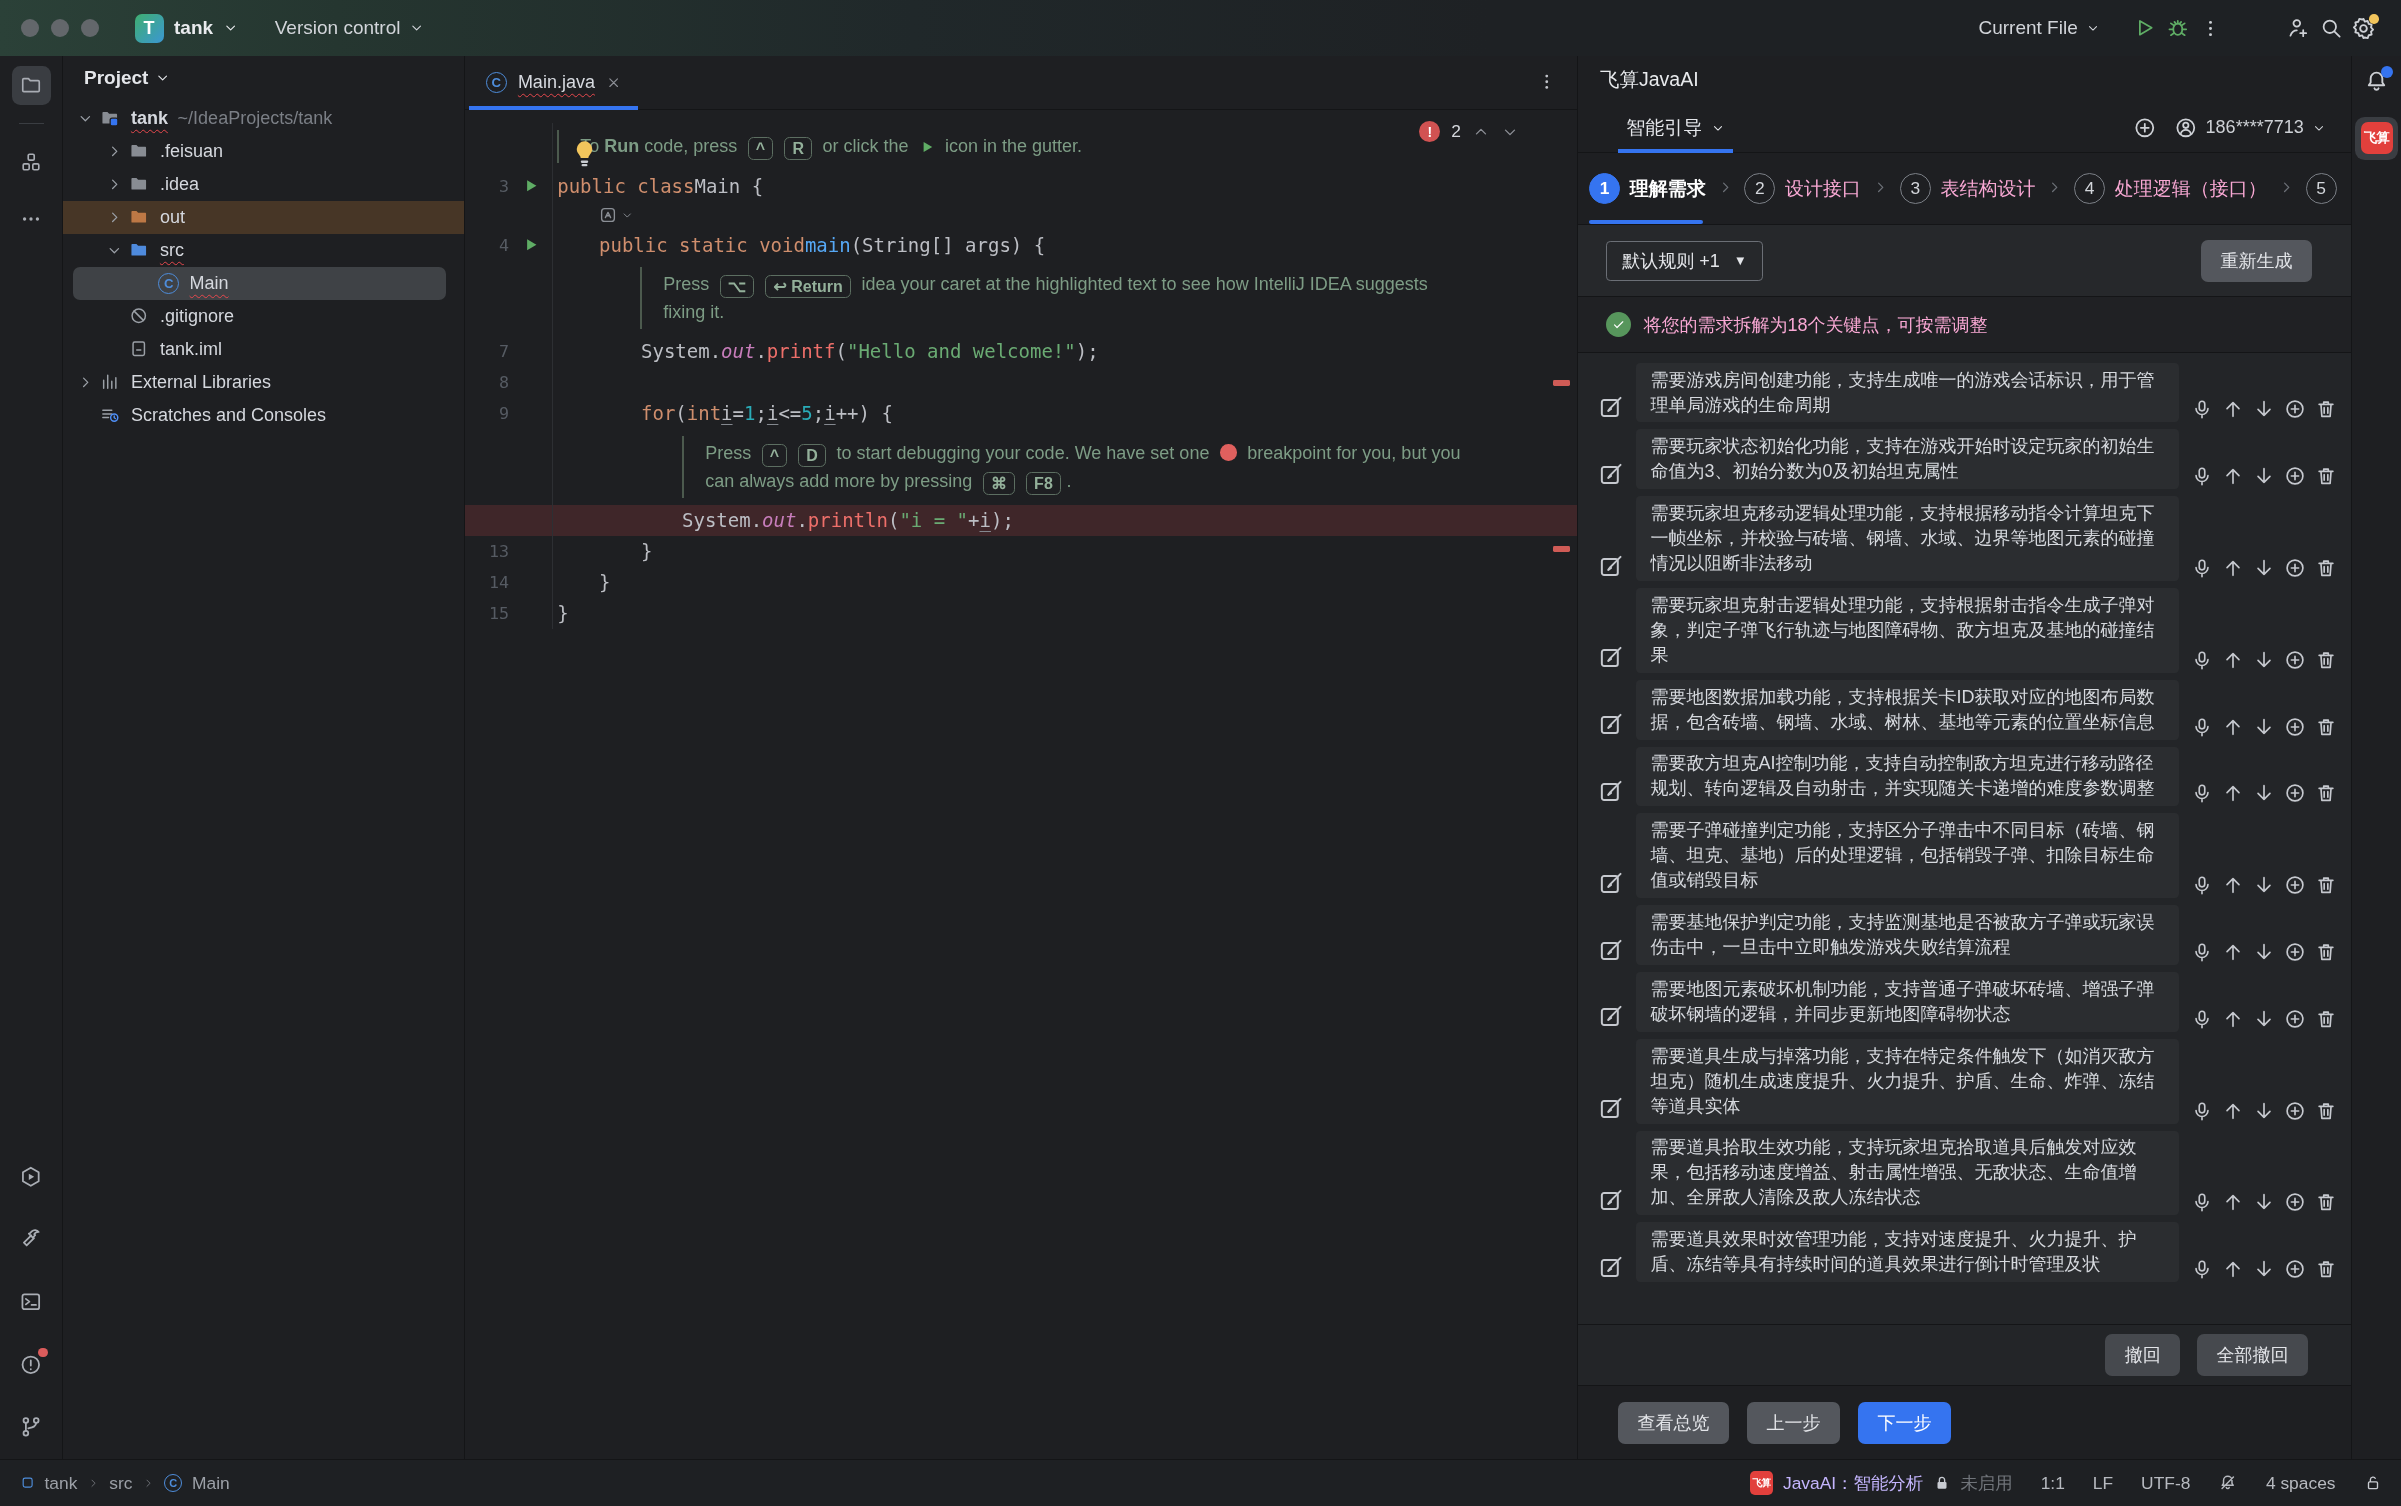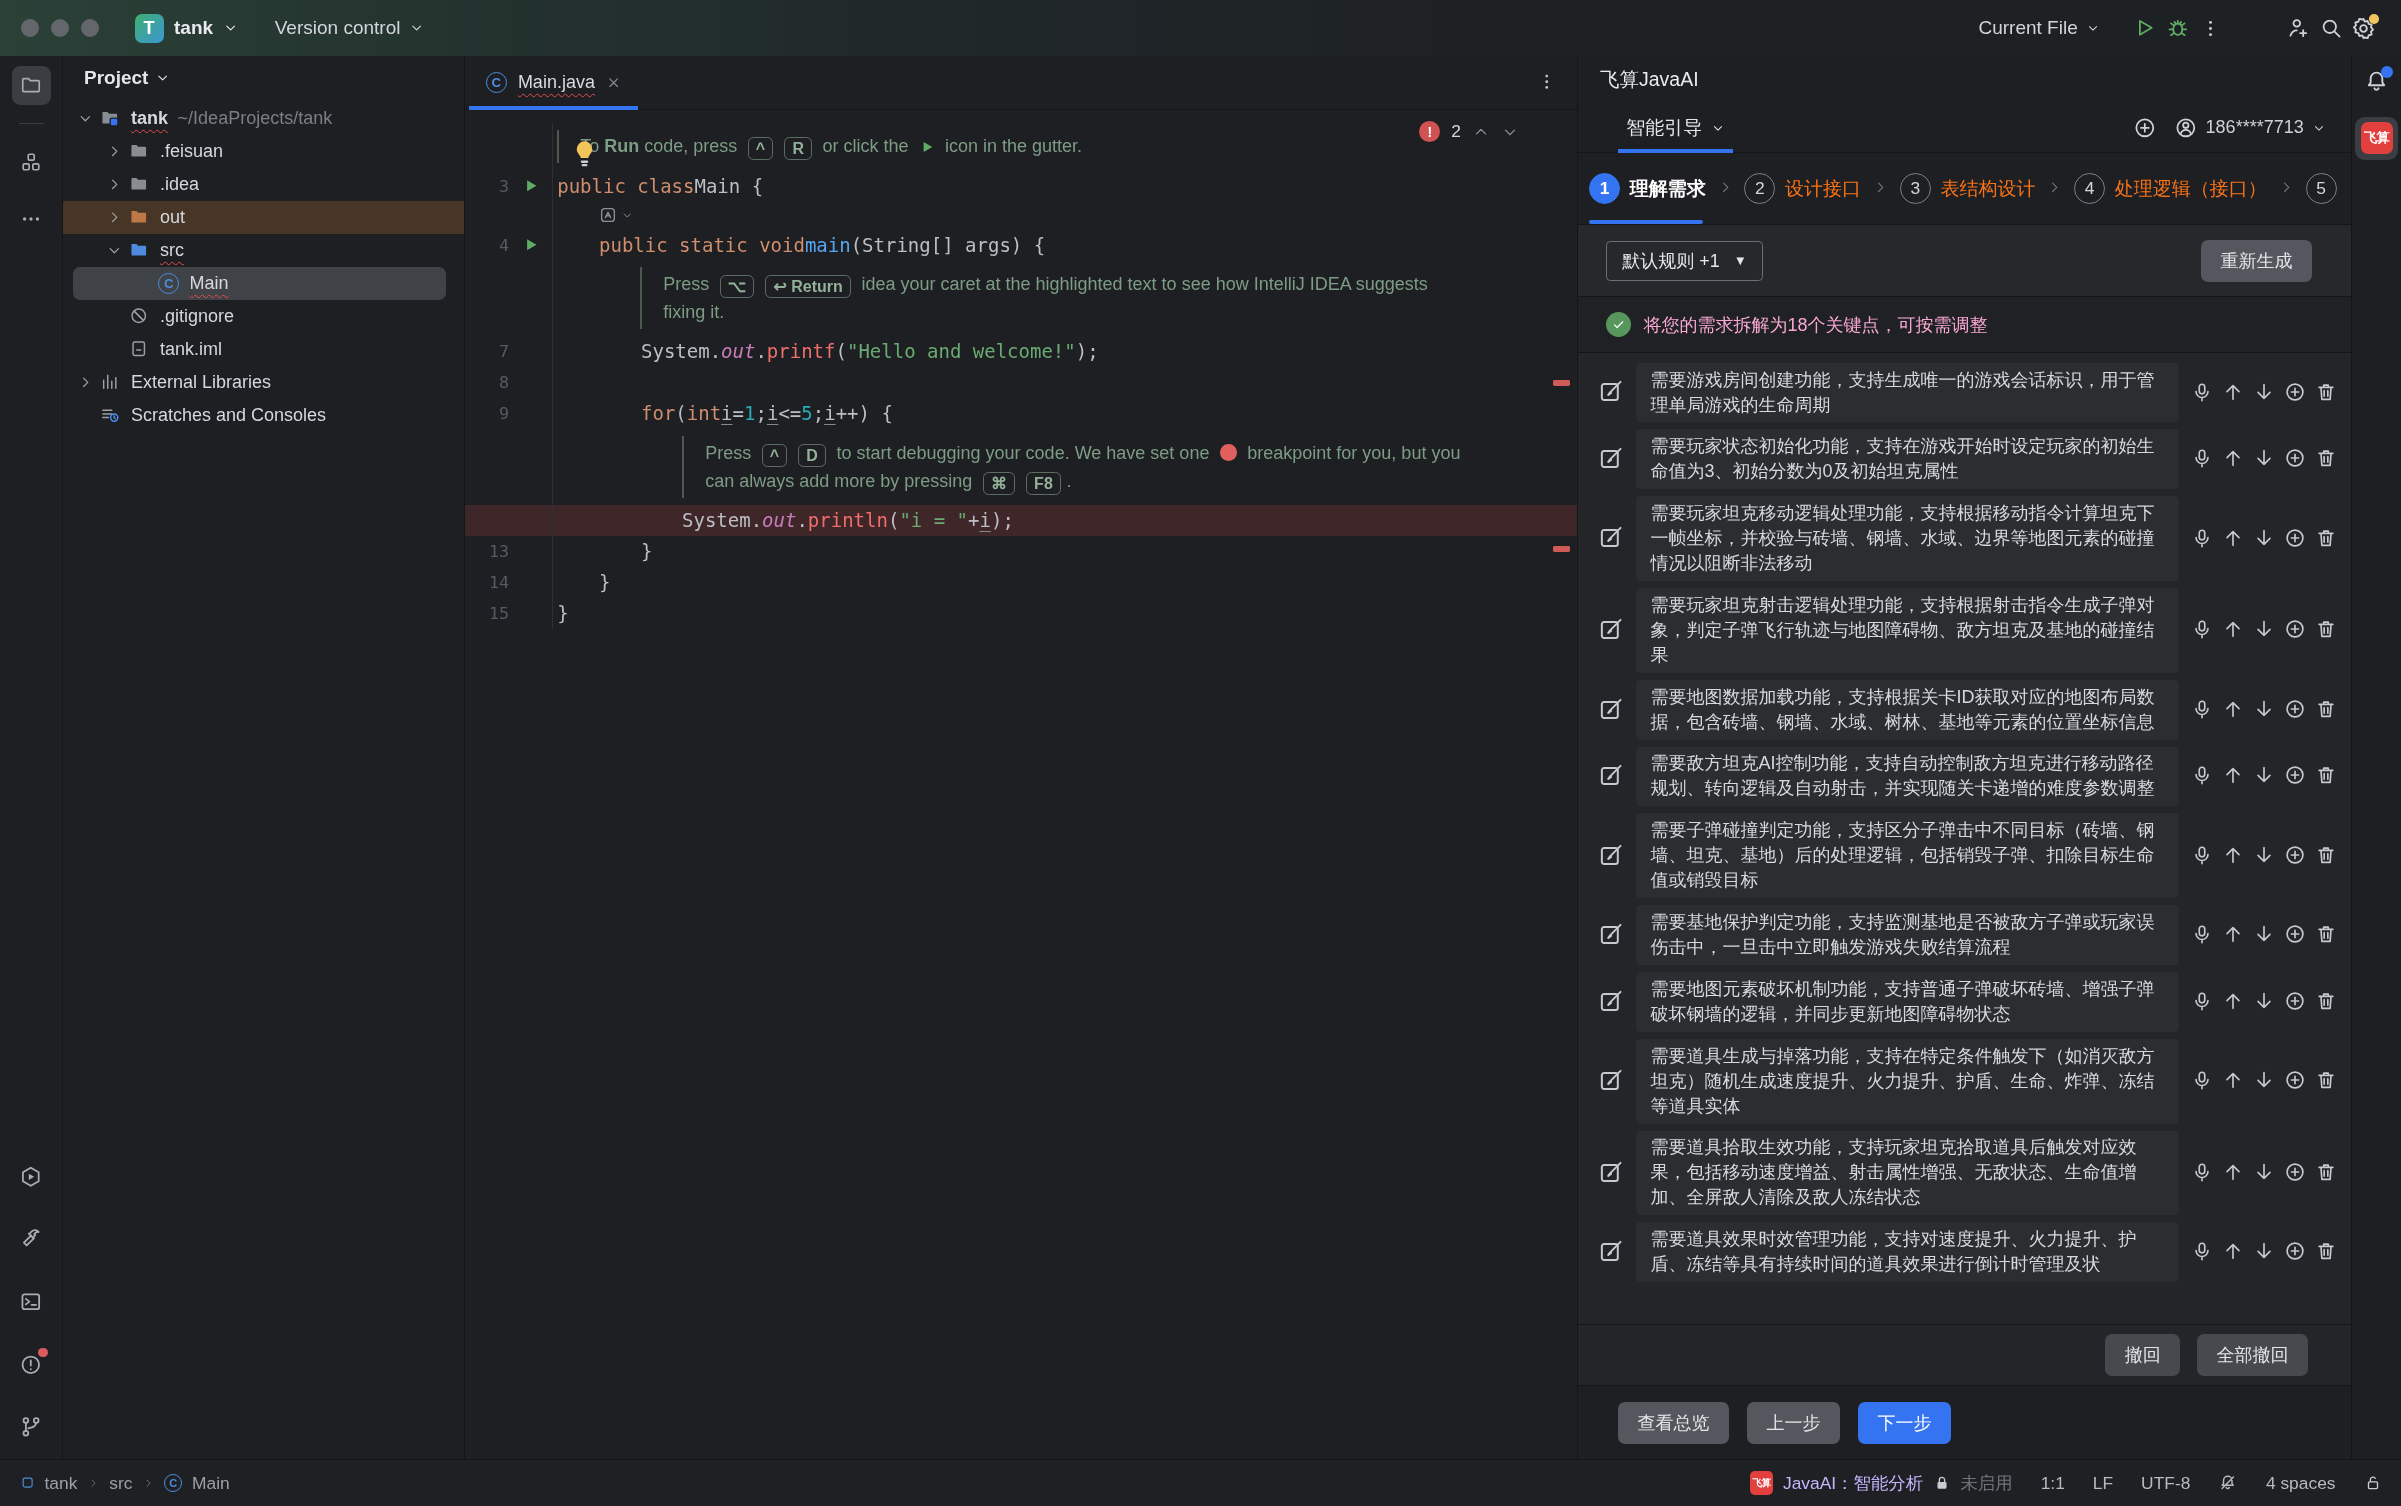--- a/index.html
+++ b/index.html
@@ -88,37 +88,37 @@
   .rp-tab{margin-left:40px;display:flex;align-items:center;gap:8.3px;position:relative;font-size:19px;color:#e4e6ea;padding:0 8.3px}
   .rp-tab::after{content:"";position:absolute;left:0;right:0;bottom:-1.4px;height:4.2px;background:#3574f0}
   .rp-tab-actions{margin-left:auto;display:flex;align-items:center;gap:16.7px;padding-right:25px;color:#ced1d6;font-size:18px}
   .acct{display:flex;align-items:center;gap:8.3px}
   .rp-steps{height:72px;flex:none;border-bottom:1.4px solid #141517;display:flex;align-items:center;padding:0 11px;overflow:hidden}
   .step{display:flex;align-items:center;gap:9.7px;position:relative;align-self:stretch;flex:none}
   .step.active::after{content:"";position:absolute;left:0;right:2.8px;bottom:0;height:4.2px;background:#3574f0;border-radius:2.1px}
   .scircle{width:31px;height:31px;border-radius:50%;border:1.4px solid #7b7f86;color:#d3d6db;display:flex;align-items:center;
     justify-content:center;font-size:17.4px;flex:none}
   .step.active .scircle{background:#3574f0;border-color:#3574f0;color:#fff;font-weight:700}
-  .slabel{font-size:19px;color:#f97316;white-space:nowrap}
+  .slabel{font-size:19px;color:#f9a8d4;white-space:nowrap}
   .step.active .slabel{color:#fff;font-weight:700}
   .ssep{flex:none;color:#6c7077;margin:0 11px}
   .rp-rules{height:72px;flex:none;background:#26282b;border-bottom:1.4px solid #141517;display:flex;align-items:center;
     justify-content:space-between;padding:0 39px 0 28px}
   .rules-dd{display:flex;align-items:center;gap:14px;border:1.4px solid #6b6f76;border-radius:4.2px;padding:7px 15.3px;
     font-size:18px;color:#e4e6ea}
   .dd-arrow{font-size:13.2px;color:#e4e6ea}
   .btn{border:none;border-radius:7px;padding:9px 19.5px;font-size:18px;font-family:Liberation Mono, monospace;color:#e3e5e9;cursor:pointer}
   .btn.gray{background:#54575d}
   .btn.dark{background:#46494e}
   .btn.blue{background:#3574f0;color:#fff}
   .rp-check{height:56px;flex:none;display:flex;align-items:center;gap:12.5px;padding:0 28px;background:#202124;
     border-bottom:1.4px solid #141517;font-size:18px;color:#f9a8d4}
   .chk{width:25px;height:25px;border-radius:50%;background:#57965c;display:flex;align-items:center;justify-content:center;flex:none}
   .rp-list{flex:1;background:#232528;overflow:hidden;padding-top:9.7px}
-  .req{display:flex;align-items:center;gap:12.5px;margin:0 14px 7px 19.5px}
+  .req{display:flex;align-items:flex-end;gap:12.5px;margin:0 14px 7px 19.5px}
   .req-edit{flex:none;color:#c6c9cf}
   .req-text{flex:1;background:#2b2d30;border-radius:4.2px;padding:4.9px 14px;font-size:18px;line-height:25px;color:#d6d9de}
   .req-actions{flex:none;display:flex;align-items:center;gap:9px;color:#c6c9cf}
   .rp-revoke{height:61px;flex:none;background:#232528;border-top:1.4px solid #141517;display:flex;align-items:center;
     justify-content:flex-end;gap:16.7px;padding-right:43px}
   .rp-foot{height:74px;flex:none;border-top:1.4px solid #141517;display:flex;align-items:center;gap:18px;padding-left:40px}
 
   
   .stripeR{width:50px;flex:none;border-left:1.4px solid #141517;display:flex;flex-direction:column;align-items:center;padding-top:12.5px}
   .bellwrap{position:relative;color:#ced1d6;margin-bottom:21px}

